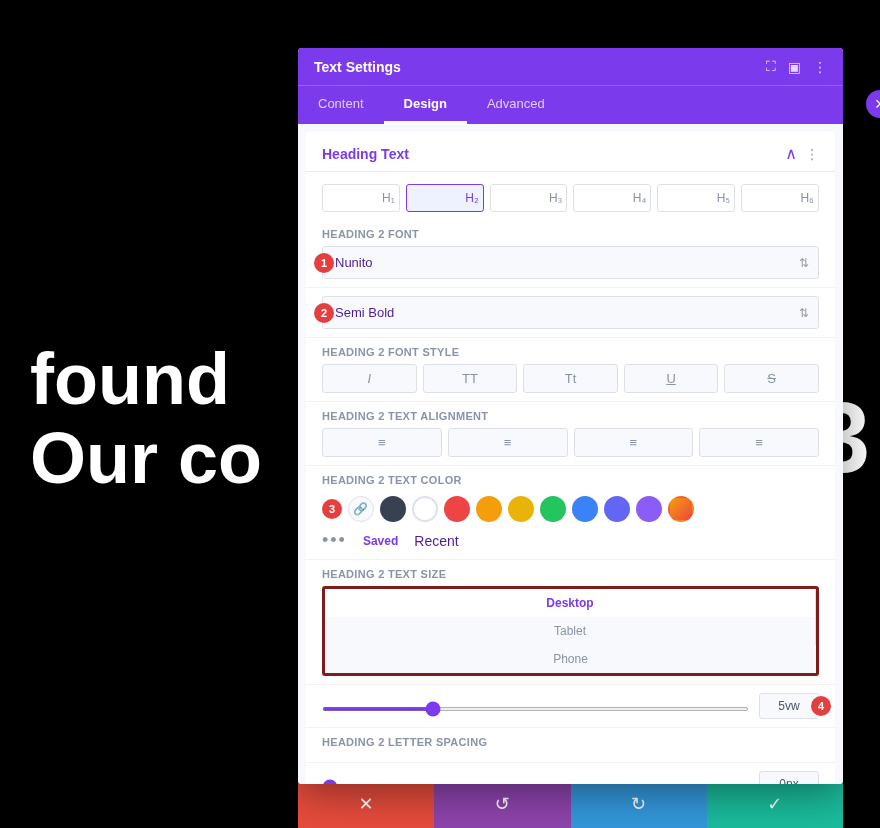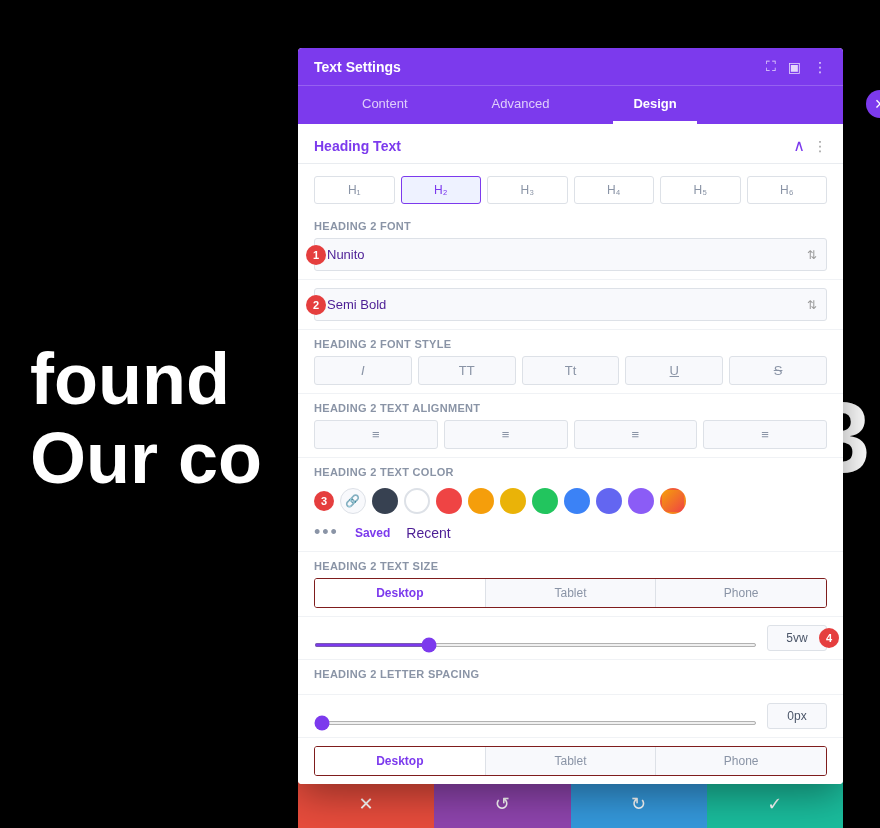--- a/index.html
+++ b/index.html
@@ -77,32 +77,31 @@
       background: #7c3aed;
       display: flex;
       border-top: 1px solid rgba(255,255,255,0.2);
     }
     .tab {
       padding: 10px 20px;
       color: rgba(255,255,255,0.75);
       font-size: 13px;
       cursor: pointer;
       border-bottom: 3px solid transparent;
-      margin-left: 44px;
     }
     .tab.active {
       color: #fff;
       border-bottom: 3px solid #fff;
       font-weight: 600;
     }
 
     
     .panel-body {
       background: #f8f9fc;
-      padding: 0;
+      padding: 8px;
       max-height: 660px;
       overflow-y: auto;
     }
 
     
     .section-header {
       display: flex;
       align-items: center;
       justify-content: space-between;
       padding: 12px 16px 8px;
@@ -138,21 +137,21 @@
       background: #fff;
     }
     .heading-tab {
       flex: 1;
       padding: 6px 4px;
       border: 1px solid #dde1e7;
       border-radius: 3px;
       background: #fff;
       color: #8a94a6;
       font-size: 12px;
-      text-align: center;
+      text-align: right;
       cursor: pointer;
     }
     .heading-tab.active {
       background: #eef2ff;
       border-color: #7c3aed;
       color: #7c3aed;
     }
 
     
     .form-row {
@@ -266,23 +265,24 @@
       align-items: center;
       justify-content: center;
       cursor: pointer;
       font-size: 12px;
       color: #8a94a6;
     }
 
     
     .device-tabs {
       display: flex;
-      border: 1px solid #7f1d1d;
+      border: 3px solid #7f1d1d;
       border-radius: 3px;
       overflow: hidden;
+      flex-direction: column;
     }
     .device-tab {
       flex: 1;
       padding: 7px;
       text-align: center;
       font-size: 12px;
       color: #8a94a6;
       cursor: pointer;
       background: #f8f9fc;
       border-right: 1px solid #dde1e7;
@@ -290,21 +290,21 @@
     .device-tab:last-child { border-right: none; }
     .device-tab.active {
       background: #fff;
       color: #7c3aed;
       font-weight: 600;
     }
 
     
     .slider-row {
       display: flex;
-      align-items: flex-end;
+      align-items: center;
       gap: 10px;
       padding: 8px 16px;
       background: #fff;
       border-bottom: 1px solid #f0f2f5;
       position: relative;
     }
     .slider-container {
       flex: 1;
       position: relative;
     }
@@ -402,22 +402,22 @@
     <span class="panel-title">Text Settings</span>
     <div class="panel-header-icons">
       <span class="panel-header-icon">⛶</span>
       <span class="panel-header-icon">▣</span>
       <span class="panel-header-icon">⋮</span>
     </div>
   </div>
 
   <div class="tabs">
     <div class="tab">Content</div>
+    <div class="tab active">Design</div>
     <div class="tab">Advanced</div>
-    <div class="tab active">Design</div>
   </div>
 
   <div class="panel-body">
 
     <div class="section-header">
       <span class="section-title">Heading Text</span>
       <div class="section-header-right">
         <span class="section-collapse-btn">∧</span>
         <span class="section-more-btn">⋮</span>
       </div>

